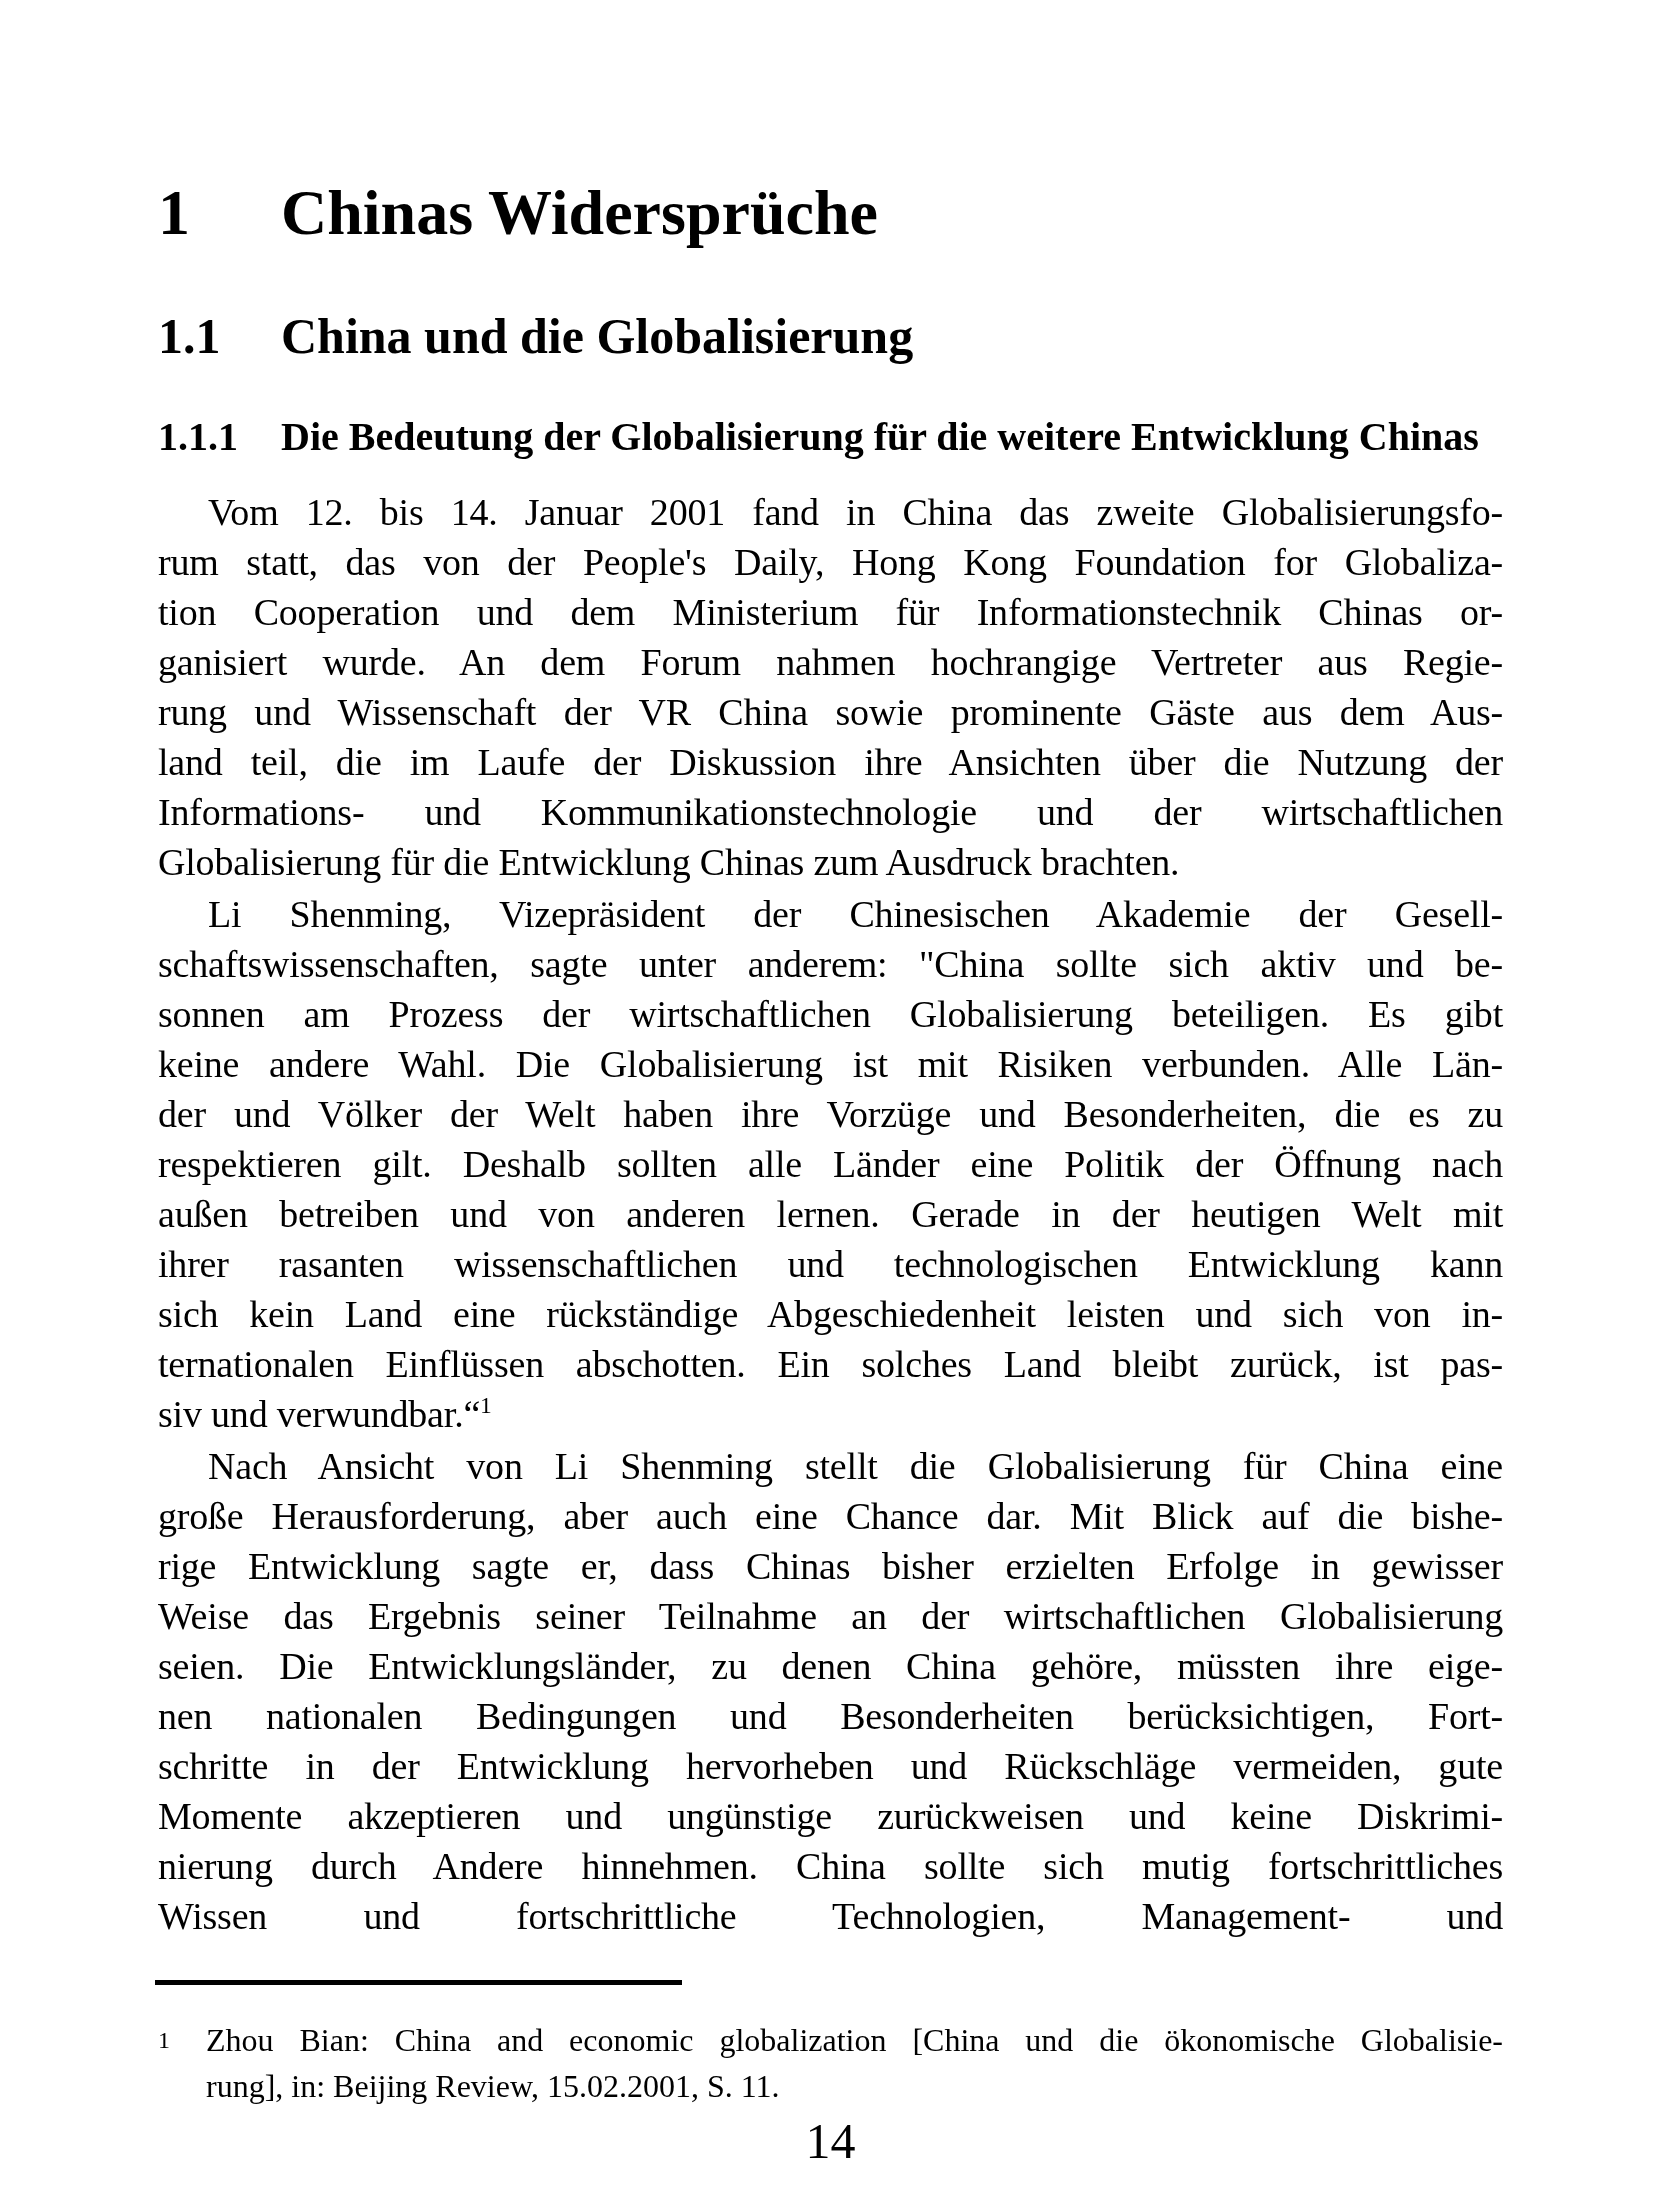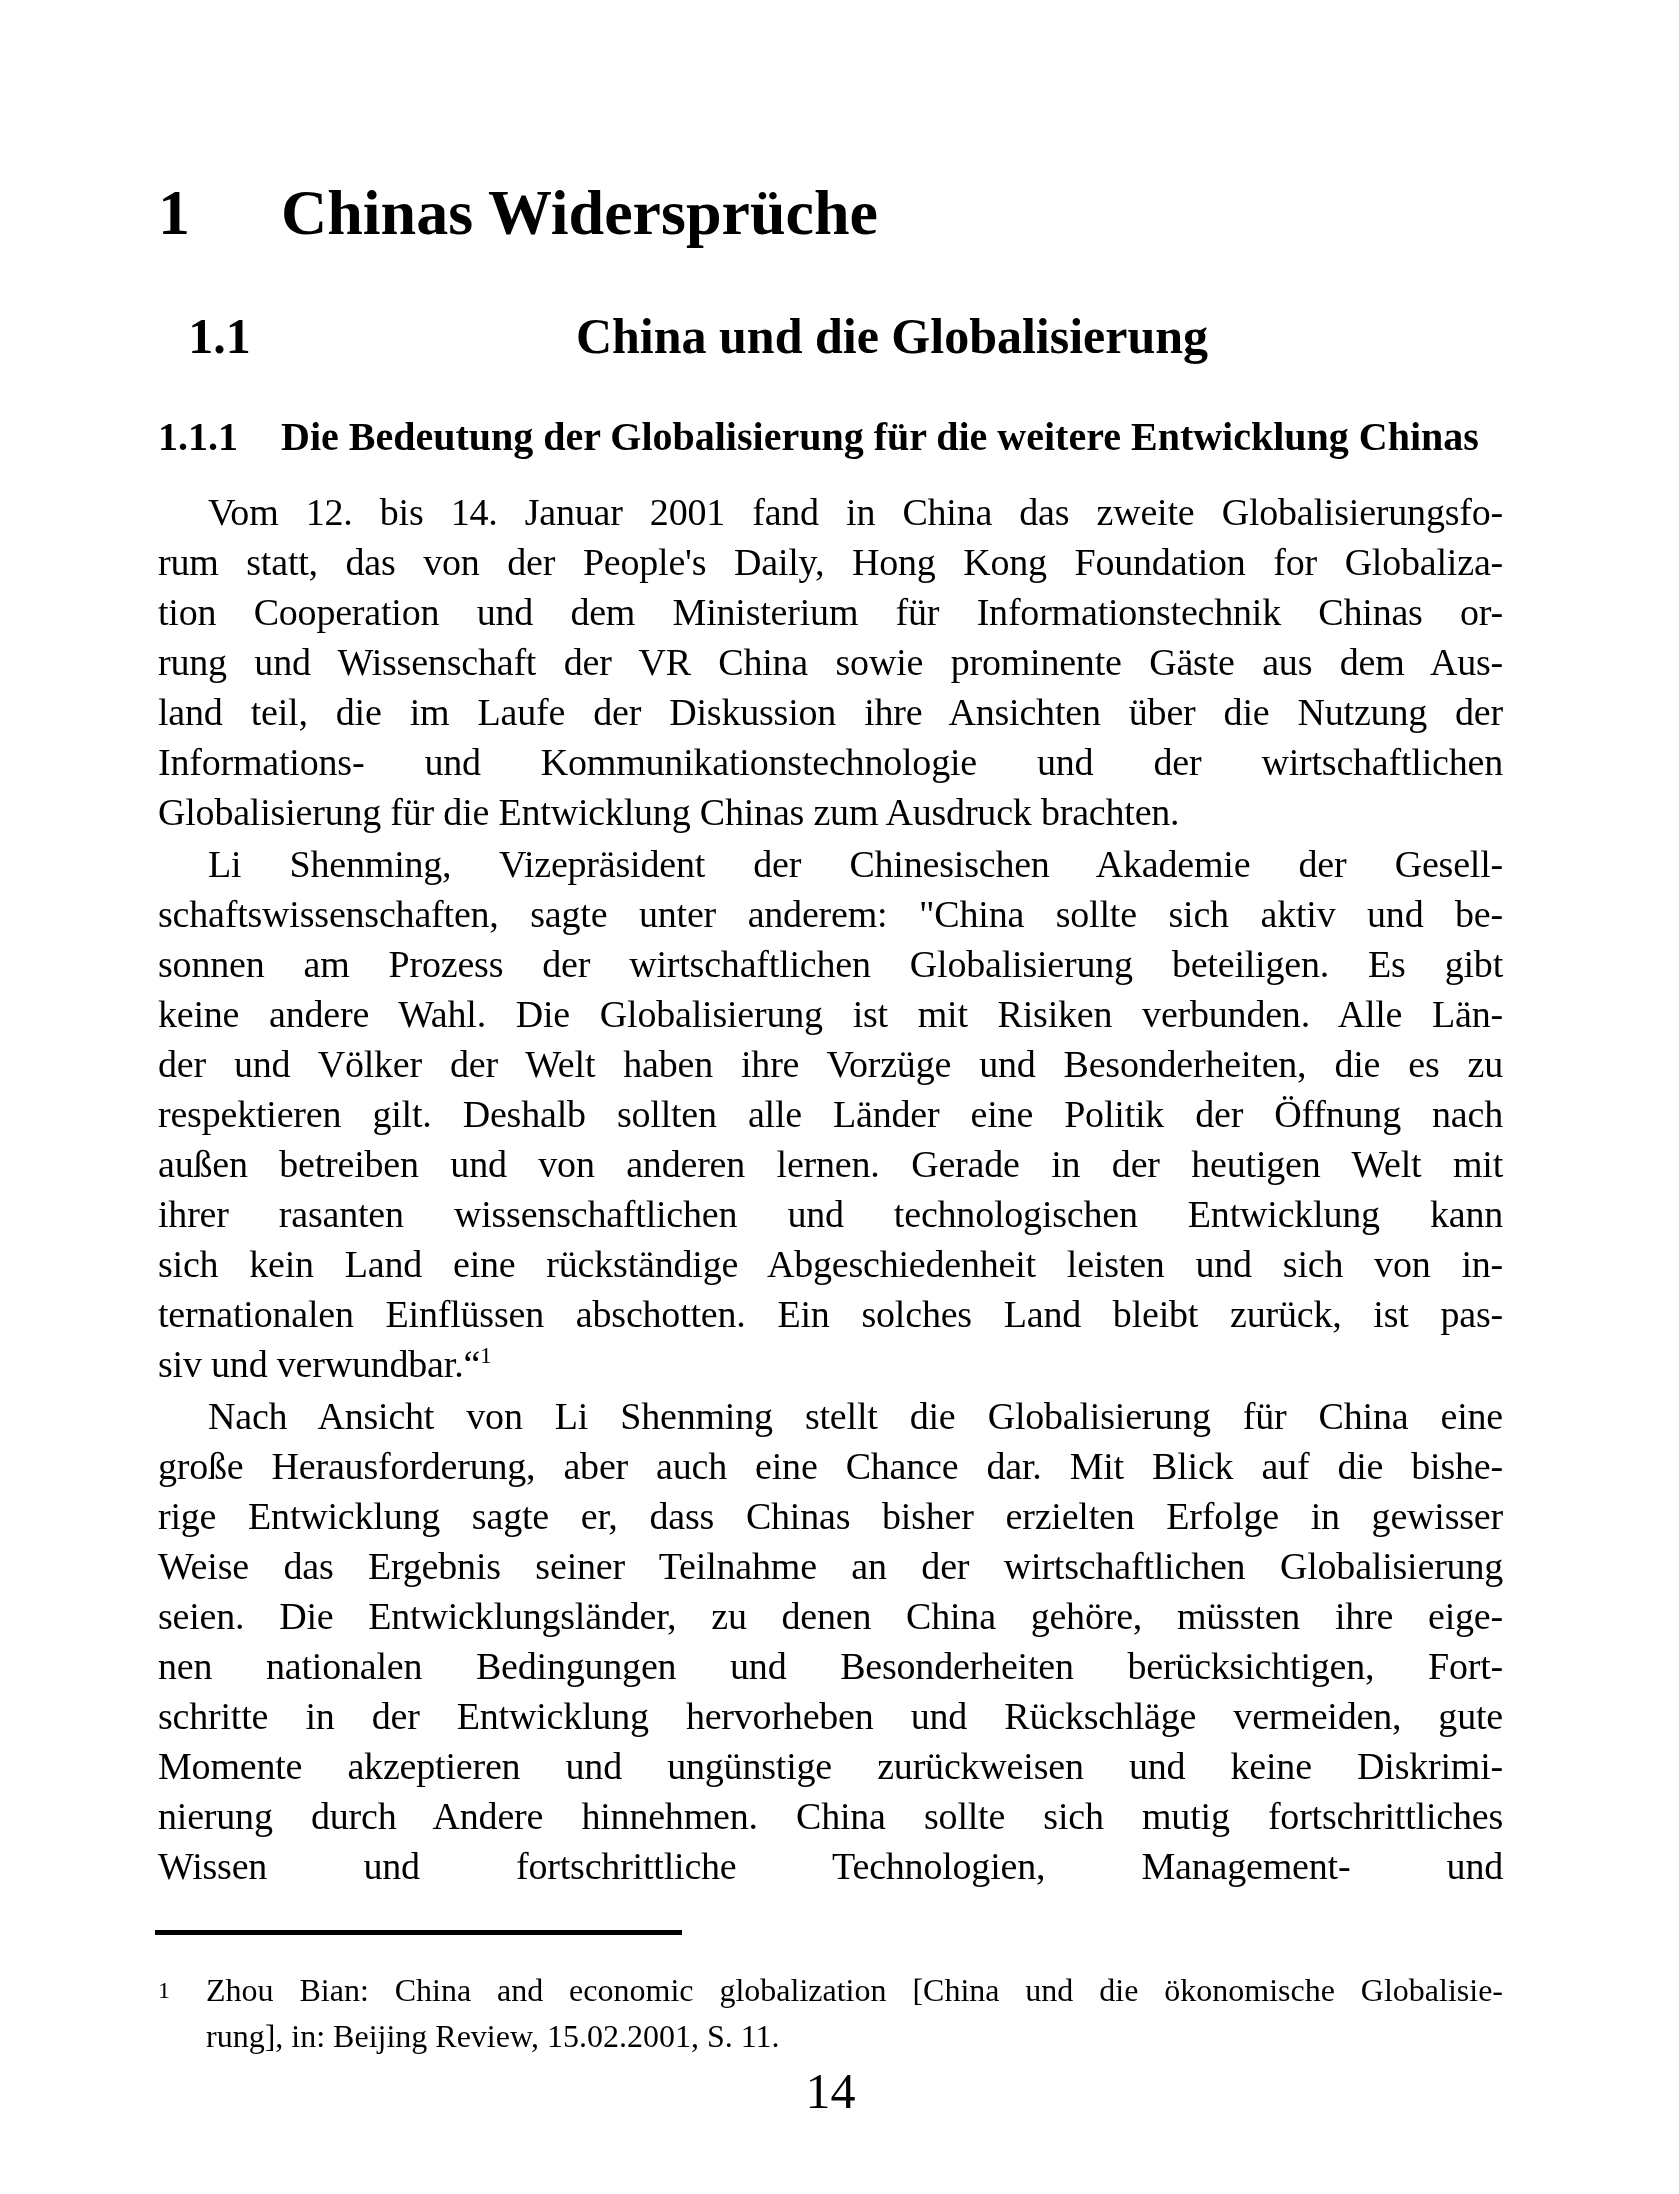--- a/index.html
+++ b/index.html
@@ -15,21 +15,21 @@
     color:#000000;
     box-sizing:border-box;
     padding:176px 176px 0 158px;
     overflow:hidden;
   }
   
   .heading { display:flex; font-weight:bold; }
   .heading .hnum { flex:0 0 123px; }
   .heading .htitle { flex:1 1 auto; }
   .h1 { font-size:64px; line-height:1.15; }
-  .h2 { font-size:50px; line-height:1.15; margin-top:58px;text-align:center; }
+  .h2 { font-size:50px; line-height:1.15; margin-top:58px; }
   .h3 { font-size:40px;  line-height:57px; margin-top:43px; }
   
   .body-text { margin-top:22px; font-size:38px; letter-spacing:-0.2px; }
   .para { margin:0; }
   .para + .para { margin-top:2px; }
   .line {
     line-height:50px;
     text-align:justify;
     text-align-last:justify;
     white-space:normal;
@@ -84,20 +84,21 @@
   <div class="heading h3">
     <span class="hnum">1.1.1</span>
     <span class="htitle">Die Bedeutung der Globalisierung für die weitere Entwicklung Chinas</span>
   </div>
 
   <main class="body-text">
       <div class="para">
         <div class="line first">Vom 12. bis 14. Januar 2001 fand in China das zweite Globalisierungsfo-</div>
         <div class="line">rum statt, das von der People's Daily, Hong Kong Foundation for Globaliza-</div>
         <div class="line">tion Cooperation und dem Ministerium für Informationstechnik Chinas or-</div>
+        <div class="line">ganisiert wurde. An dem Forum nahmen hochrangige Vertreter aus Regie-</div>
         <div class="line">rung und Wissenschaft der VR China sowie prominente Gäste aus dem Aus-</div>
         <div class="line">land teil, die im Laufe der Diskussion ihre Ansichten über die Nutzung der</div>
         <div class="line">Informations- und Kommunikationstechnologie und der wirtschaftlichen</div>
         <div class="line no-stretch">Globalisierung für die Entwicklung Chinas zum Ausdruck brachten.</div>
       </div>
       <div class="para">
         <div class="line first">Li Shenming, Vizepräsident der Chinesischen Akademie der Gesell-</div>
         <div class="line">schaftswissenschaften, sagte unter anderem: "China sollte sich aktiv und be-</div>
         <div class="line">sonnen am Prozess der wirtschaftlichen Globalisierung beteiligen. Es gibt</div>
         <div class="line">keine andere Wahl. Die Globalisierung ist mit Risiken verbunden. Alle Län-</div>

